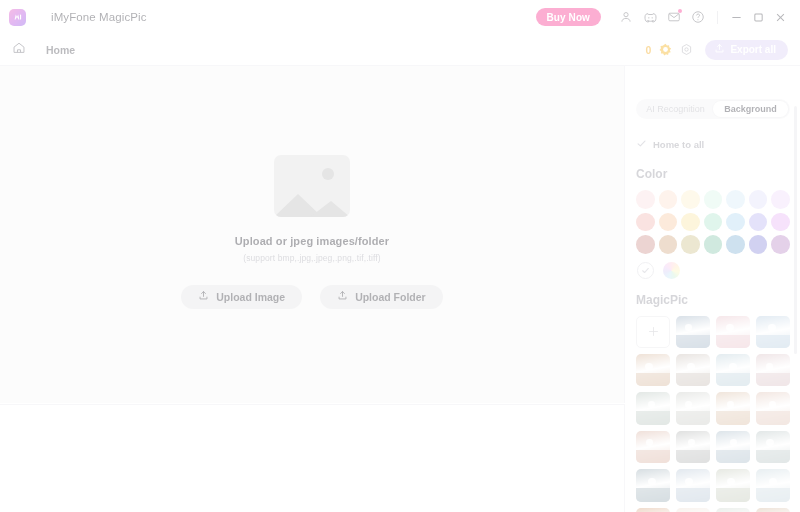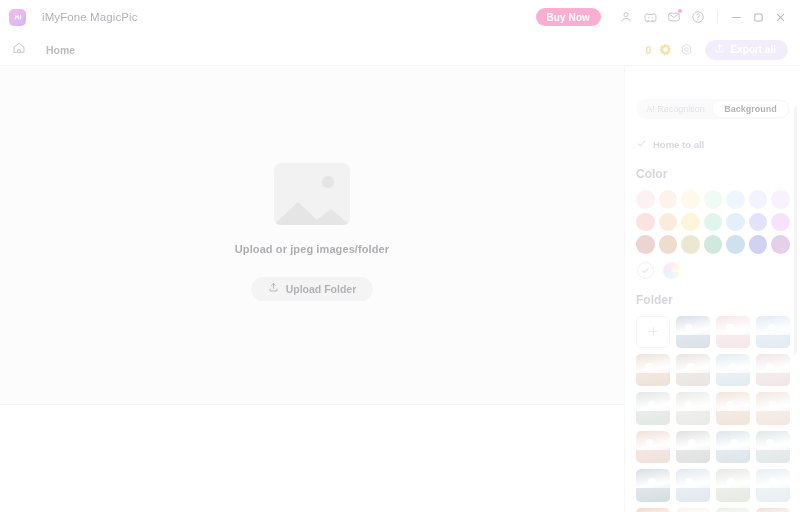--- a/index.html
+++ b/index.html
@@ -24,21 +24,21 @@
     padding: 0 9px;
   }
   .logo {
     width: 17px; height: 17px; border-radius: 5px;
     background: linear-gradient(135deg,#e857c0 0%,#b54fe0 55%,#8a56e8 100%);
     display: flex; align-items: center; justify-content: center;
     flex: none;
   }
   .logo svg { display:block; }
   .app-title {
-    margin-left: 16px;
+    margin-left: 25px;
     font-size: 11.5px; color: #3b3b44; letter-spacing: .1px;
   }
   .tb-right {
     margin-left: auto; display: flex; align-items: center; gap: 0px;
   }
   .buy-now {
     height: 18px; padding: 0 11px; border-radius: 9px;
     background: #f8368f;
     color: #fff; font-size: 10px; font-weight: bold;
     display: flex; align-items: center; justify-content: center;
@@ -332,22 +332,33 @@
   <div class="canvas">
     <div class="drop-zone">
       <div class="ph-image">
         <span class="ph-sun"></span>
         <svg class="ph-mtn" viewBox="0 0 76 30" preserveAspectRatio="none">
           <path d="M0 30 L24 7 L48 30 Z" fill="#bdbdbd"></path>
           <path d="M36 30 L57 14 L76 30 Z" fill="#bdbdbd"></path>
         </svg>
       </div>
       <div class="drop-title">Upload or jpeg images/folder</div>
+      <div class="drop-sub">(support bmp,.jpg,.jpeg,.png,.tif,.tiff)</div>
 
       <div class="drop-actions">
+        <button class="up-btn">
+          <span>
+            <svg width="11" height="11" viewBox="0 0 24 24" fill="none" stroke="#3c3c44" stroke-width="2" stroke-linecap="round" stroke-linejoin="round">
+              <path d="M12 3.5 V14"></path>
+              <path d="M7.8 7.7 L12 3.5 L16.2 7.7"></path>
+              <path d="M4.5 15.5 V19.5 H19.5 V15.5"></path>
+            </svg>
+          </span>
+          <span>Upload Image</span>
+        </button>
 
         <button class="up-btn">
           <span>
             <svg width="11" height="11" viewBox="0 0 24 24" fill="none" stroke="#3c3c44" stroke-width="2" stroke-linecap="round" stroke-linejoin="round">
               <path d="M12 3.5 V14"></path>
               <path d="M7.8 7.7 L12 3.5 L16.2 7.7"></path>
               <path d="M4.5 15.5 V19.5 H19.5 V15.5"></path>
             </svg>
           </span>
           <span>Upload Folder</span>
@@ -402,21 +413,21 @@
 
     <div class="swatch-extra">
       <div class="sw-check">
         <svg width="9" height="9" viewBox="0 0 24 24" fill="none" stroke="#c3c3cb" stroke-width="3" stroke-linecap="round" stroke-linejoin="round">
           <path d="M4.5 12.6 L9.5 17.4 L19.5 6.6"></path>
         </svg>
       </div>
       <div class="sw-rainbow"></div>
     </div>
 
-    <div class="section-label">Folder</div>
+    <div class="section-label">MagicPic</div>
 
     <div class="pic-grid">
       <div class="pic-cell pic-add">
         <svg width="15" height="15" viewBox="0 0 24 24" stroke="currentColor" stroke-width="1.3">
           <path d="M12 5 V19 M5 12 H19"></path>
         </svg>
       </div>
     <div class="pic-cell" style="background: linear-gradient(170deg, rgb(159, 178, 196) 0%, rgb(255, 255, 255) 48%, rgb(159, 178, 196) 100%);">
           <div style="position: absolute; left: 0px; right: 0px; bottom: 0px; height: 42%; background: rgb(159, 178, 196); opacity: 0.75;"></div>
           <div style="position: absolute; left: 25%; top: 26%; width: 22%; height: 22%; border-radius: 50%; background: rgb(255, 255, 255); opacity: 0.85;"></div>

